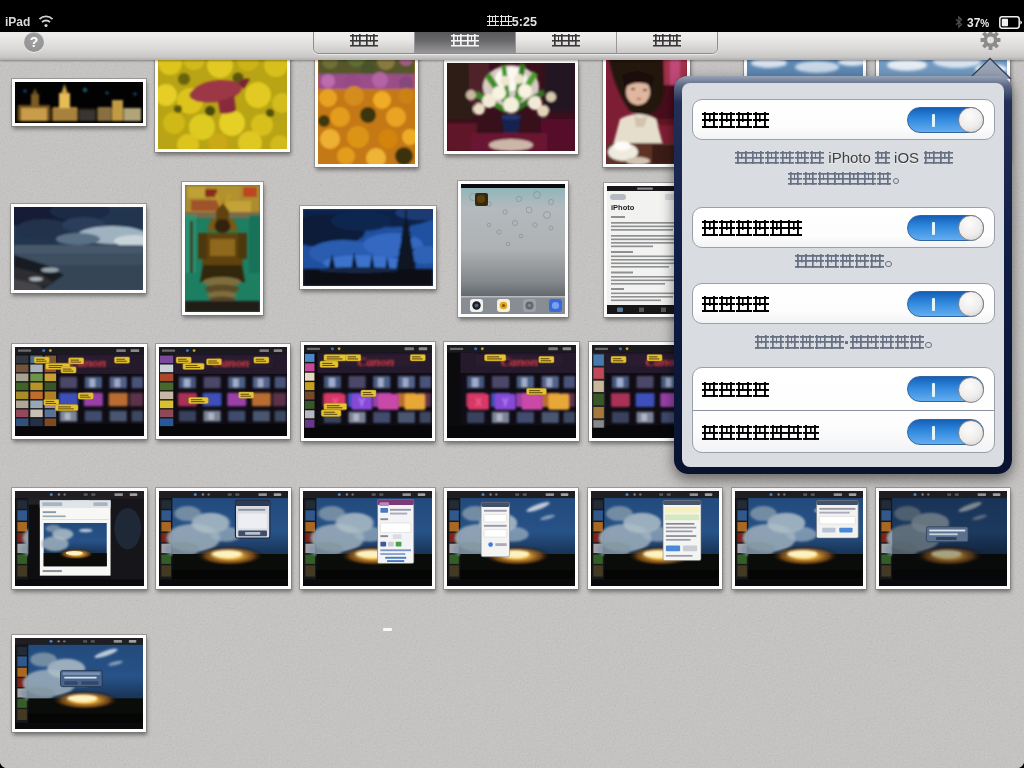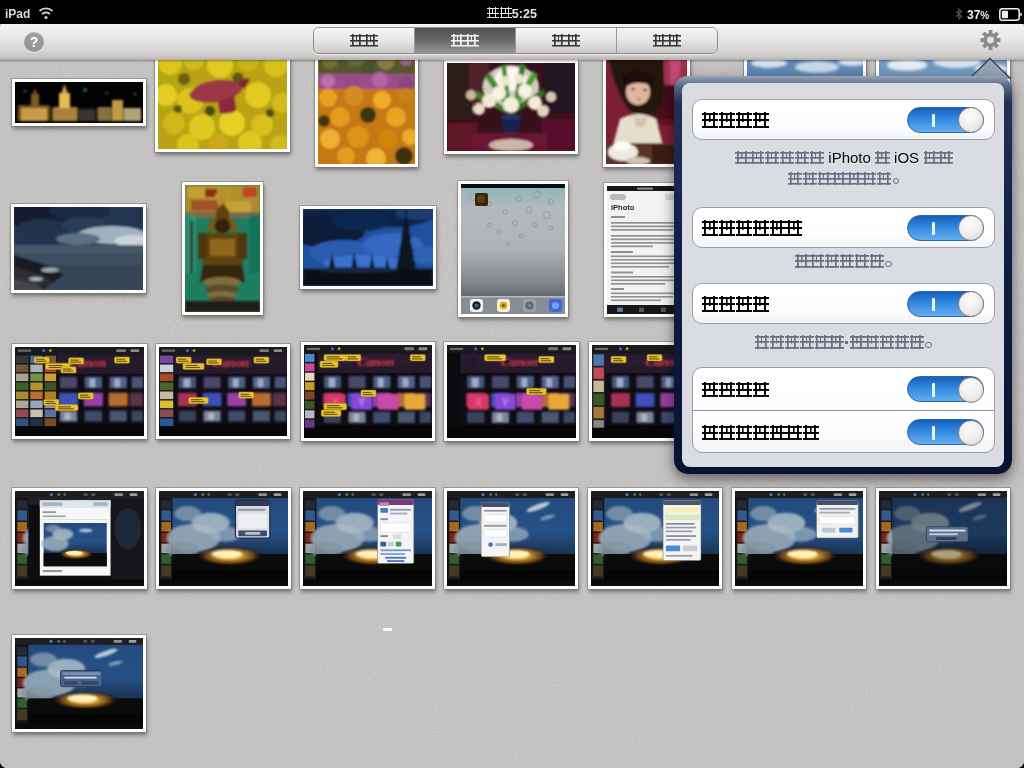--- a/index.html
+++ b/index.html
@@ -1,16 +1,16 @@
 <!DOCTYPE html>
 <html><head><meta charset="utf-8">
 <style>
 html,body{margin:0;padding:0}
 body{width:1024px;height:768px;overflow:hidden;background:#000;font-family:"Liberation Sans",sans-serif;position:relative}
-#statusbar{position:absolute;left:0;top:4px;width:1024px;height:20px;background:#000;color:#d6d6d6;z-index:50}
+#statusbar{position:absolute;left:0;top:12px;width:1024px;height:20px;background:#000;color:#d6d6d6;z-index:50}
 #app{position:absolute;left:0;top:20px;width:1024px;height:748px;border-radius:7px;overflow:hidden;background:#c5c3c1}
 #content{position:absolute;left:0;top:0;width:1024px;height:748px}
 #toolbar{position:absolute;left:0;top:0;width:1024px;height:40px;z-index:30;
  background:linear-gradient(#f8f7f5,#eceae8 40%,#dbd9d7 72%,#c9c8c6 92%,#b0afad);
  box-shadow:0 1px 2px rgba(0,0,0,.35)}
 #popover{position:absolute;z-index:40}
 .cj{display:inline-block;vertical-align:-9%;width:0.95em;height:0.95em;margin:0 0.02em;
  background:
  linear-gradient(var(--c),var(--c)) 0 8%/100% 12% no-repeat,
  linear-gradient(var(--c),var(--c)) 0 50%/100% 12% no-repeat,
@@ -25,21 +25,21 @@
 .ph svg{display:block;width:100%;height:100%}
 .sg{flex:1;background:linear-gradient(#f6f5f3,#e9e8e6 45%,#d5d4d2 80%,#c9c8c6);text-align:center;line-height:25px;font-size:14px;--c:#38383a;color:#38383a}
 .sg.on{background:linear-gradient(#525255,#68686b 50%,#8e8e91 90%,#98989b);--c:#f4f4f4;color:#f4f4f4;border-right:1px solid #98979b}
 .prow{position:absolute;left:692px;width:303px;height:41px;background:linear-gradient(#ffffff,#fdfdfd 70%,#f2f3f5);border:1px solid #9aa0aa;border-radius:10px;box-sizing:border-box}
 .plab{position:absolute;left:9px;top:0;height:39px;line-height:39px;font-size:17px;font-weight:bold;color:#000;--c:#000;letter-spacing:0}
 .tog{position:absolute;right:10px;top:6.5px;width:77px;height:26px;border-radius:13px;box-sizing:border-box;border:1px solid #30659f;
  background:linear-gradient(#155fb8,#2e86dc 42%,#4c9de8 75%,#64adef)}
 .tog:before{content:"";position:absolute;left:24px;top:6px;width:2.6px;height:13.5px;background:#e2f6f9;border-radius:1px}
 .tog:after{content:"";position:absolute;right:-0.5px;top:-0.5px;width:26px;height:26px;border-radius:50%;box-sizing:border-box;border:1px solid #84848a;
  background:radial-gradient(circle at 42% 32%,#fcfcfb,#efedec 55%,#d9d6d3 85%,#cdcac7)}
-.hlp{position:absolute;left:682px;width:324px;text-align:center;font-size:15px;color:#000000;--c:#687083;text-shadow:0 1px 0 rgba(255,255,255,.65)}
+.hlp{position:absolute;left:682px;width:324px;text-align:center;font-size:15px;color:#404040;--c:#687083;text-shadow:0 1px 0 rgba(255,255,255,.65)}
 </style></head>
 <body>
 <div id="statusbar">
  <div style="position:absolute;left:5px;top:3px;font-size:12px;font-weight:bold;color:#dadada">iPad</div>
  <svg style="position:absolute;left:38px;top:3px" width="16" height="13" viewBox="0 0 16 13">
   <g fill="none" stroke="#d2d2d2">
         <path d="M1.5 4.2 A 9 9 0 0 1 14.5 4.2" stroke-width="1.8"></path>
   <path d="M4 7.2 A 5.6 5.6 0 0 1 12 7.2" stroke-width="1.8"></path>
       </g>
   <circle cx="8" cy="10.5" r="1.6" fill="#d2d2d2"></circle>

